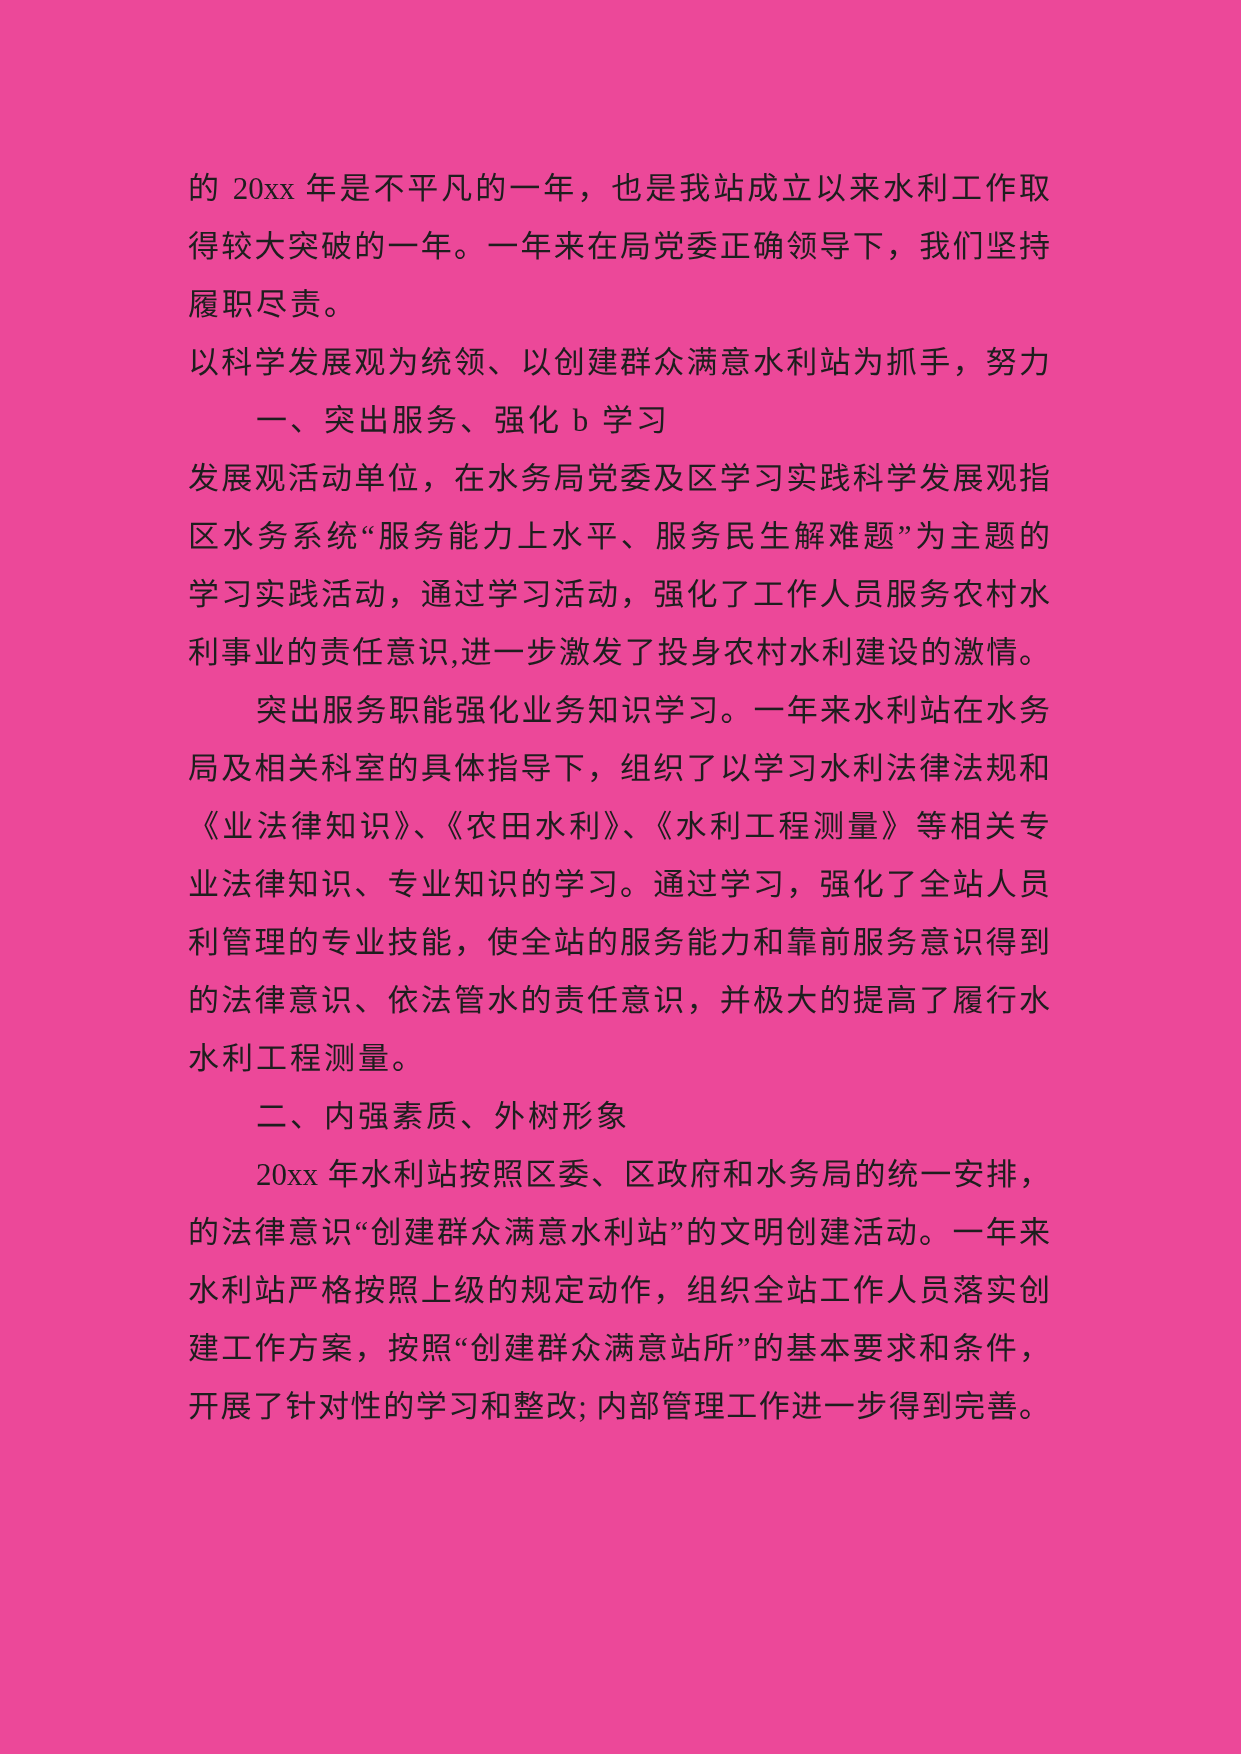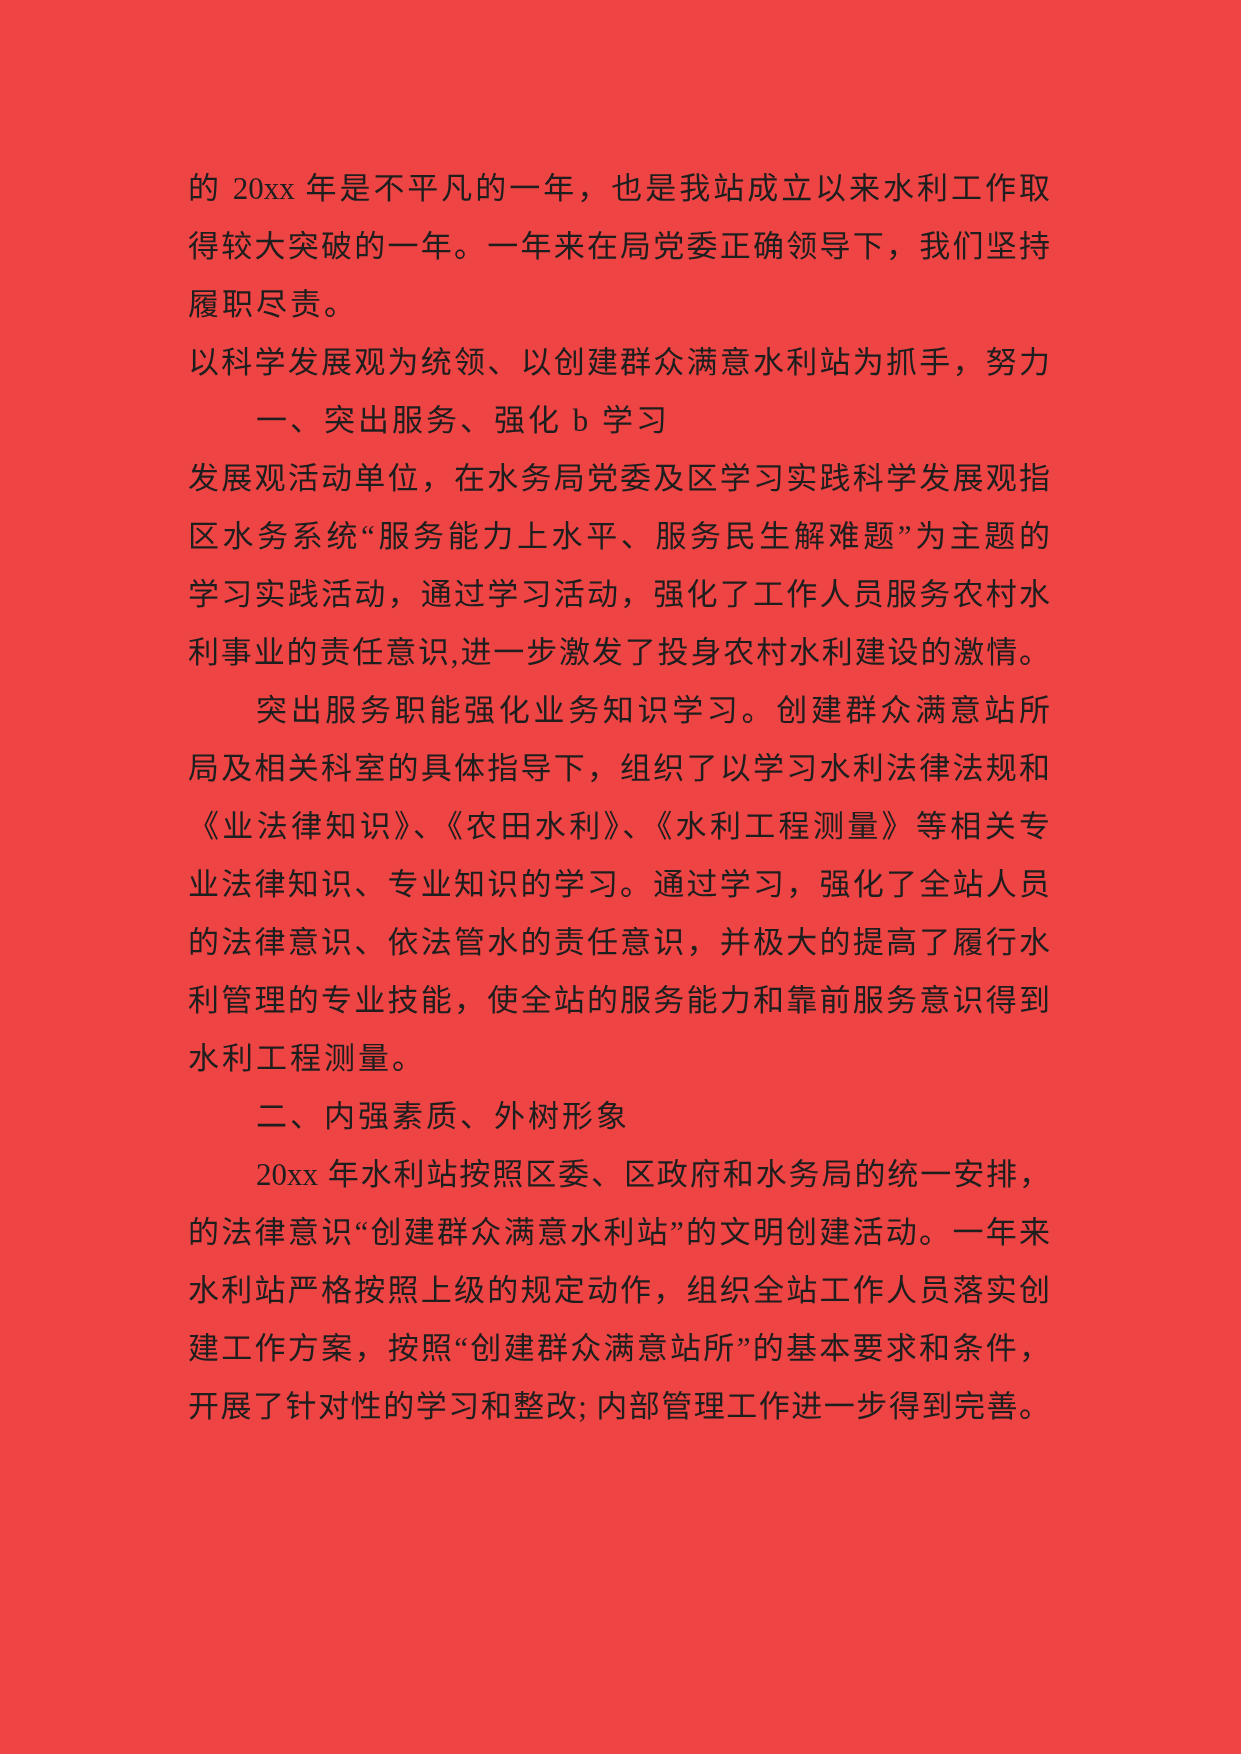--- a/index.html
+++ b/index.html
@@ -5,21 +5,21 @@
   * { box-sizing: border-box; }
   html, body {
     margin: 0;
     padding: 0;
     background: #ffffff;
   }
   .page {
     position: relative;
     width: 1241px;
     height: 1754px;
-    background: #ef4444;
+    background: #ec4899;
     overflow: hidden;
     font-family: "Liberation Serif", "DejaVu Serif", serif;
     color: #1e1e1e;
   }
   .textblock {
     position: absolute;
     left: 188px;
     top: 160px;
     width: 862px;
   }
@@ -65,26 +65,26 @@
     </div>
 
     <div class="para">
       <div class="line full">发展观活动单位，在水务局党委及区学习实践科学发展观指</div>
       <div class="line full">区水务系统“服务能力上水平、服务民生解难题”为主题的</div>
       <div class="line full">学习实践活动，通过学习活动，强化了工作人员服务农村水</div>
       <div class="line full">利事业的责任意识,进一步激发了投身农村水利建设的激情。</div>
     </div>
 
     <div class="para">
-      <div class="line indent full">突出服务职能强化业务知识学习。创建群众满意站所</div>
+      <div class="line indent full">突出服务职能强化业务知识学习。一年来水利站在水务</div>
       <div class="line full">局及相关科室的具体指导下，组织了以学习水利法律法规和</div>
       <div class="line full">《业法律知识》、《农田水利》、《水利工程测量》等相关专</div>
       <div class="line full">业法律知识、专业知识的学习。通过学习，强化了全站人员</div>
+      <div class="line full">利管理的专业技能，使全站的服务能力和靠前服务意识得到</div>
       <div class="line full">的法律意识、依法管水的责任意识，并极大的提高了履行水</div>
-      <div class="line full">利管理的专业技能，使全站的服务能力和靠前服务意识得到</div>
       <div class="line loose">水利工程测量。</div>
     </div>
 
     <div class="para">
       <div class="line indent loose">二、内强素质、外树形象</div>
     </div>
 
     <div class="para">
       <div class="line indent full">20xx 年水利站按照区委、区政府和水务局的统一安排，</div>
       <div class="line full">的法律意识“创建群众满意水利站”的文明创建活动。一年来</div>

